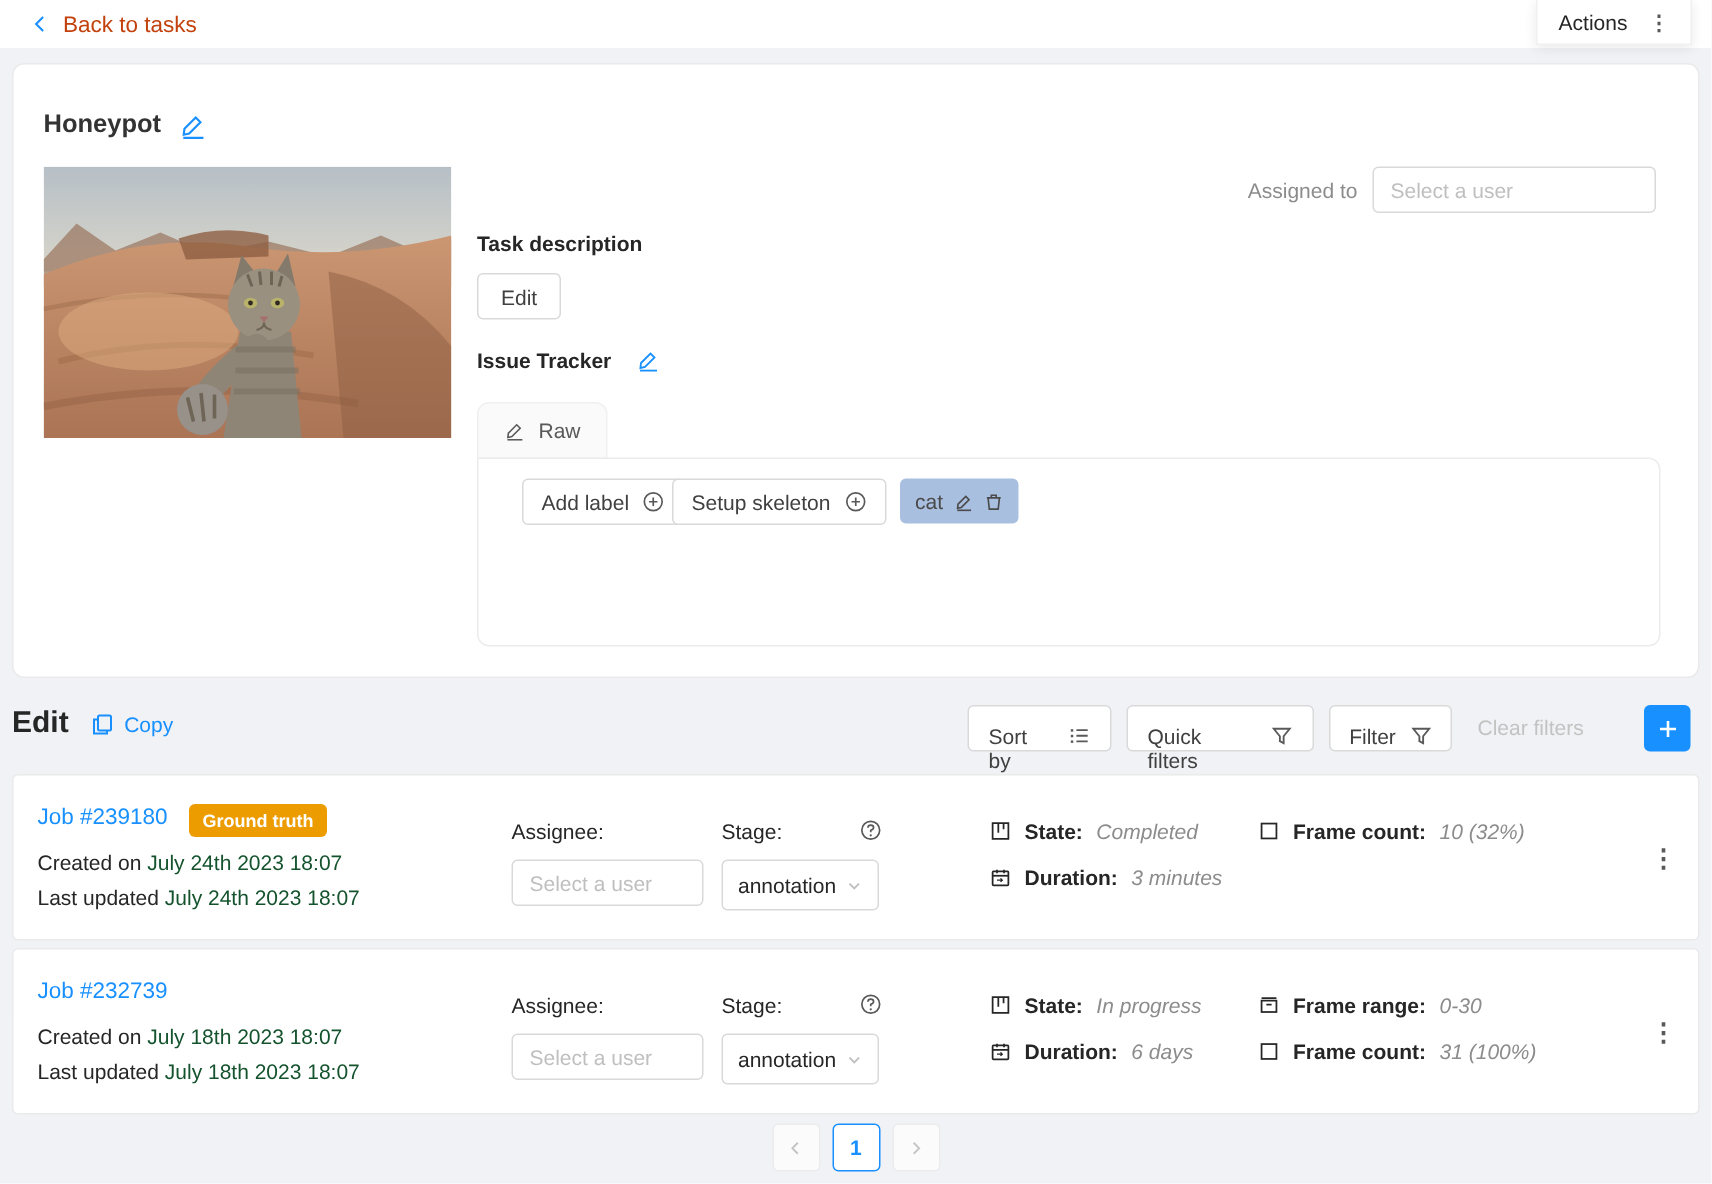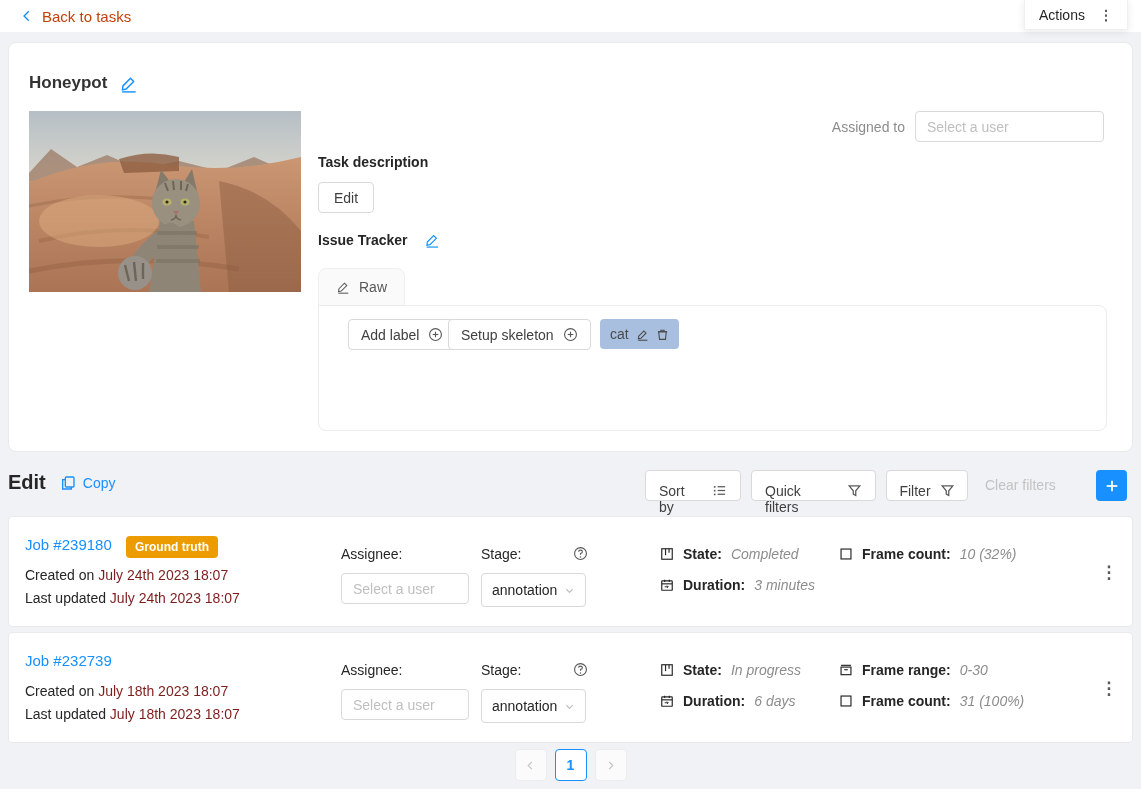--- a/index.html
+++ b/index.html
@@ -65,21 +65,21 @@
   .add-job-btn { position:absolute; left:1096px; top:470px; width:31px; height:31px; border-radius:4px;
     display:flex; align-items:center; justify-content:center; cursor:pointer; border:none; }
 
   
   .job-card { position:absolute; left:8px; width:1125px; height:111px; background:#fff;
     border:1px solid #eaeaea; border-radius:4px; }
   .job-link { position:absolute; left:16px; top:19px; color:#1890ff; font-size:15px; cursor:pointer; }
   .gt-badge { position:absolute; left:105px; top:19px; height:22px; border-radius:4px; color:#fff; font-size:12px;
     display:flex; align-items:center; padding:0 9px; font-weight:600;margin-left:12px; }
   .date-line { position:absolute; left:16px; color:#262626; }
-  .date-line .dt { color:#7f1d1d; }
+  .date-line .dt { color:#14532d; }
   .col-label { position:absolute; color:#262626; }
   .help-icon { position:absolute; left:564px; top:29px; cursor:pointer; color:#595959; }
   .info-line { position:absolute; display:flex; align-items:center; gap:9px; }
   .info-line .lbl { font-weight:700; color:#262626; }
   .info-line .val { color:#8c8c8c;font-style:italic; }
   .select-box { position:absolute; height:31px; background:#fff; border:1px solid #d9d9d9; border-radius:4px;
     display:flex; align-items:center; justify-content:space-between; padding:16px 10px; cursor:pointer; }
   .dots { position:absolute; left:1086px; top:41px; width:28px; height:28px; display:flex; align-items:center;
     justify-content:center; font-size:17px; letter-spacing:0; color:#595959; cursor:pointer; font-weight:700; }
 

